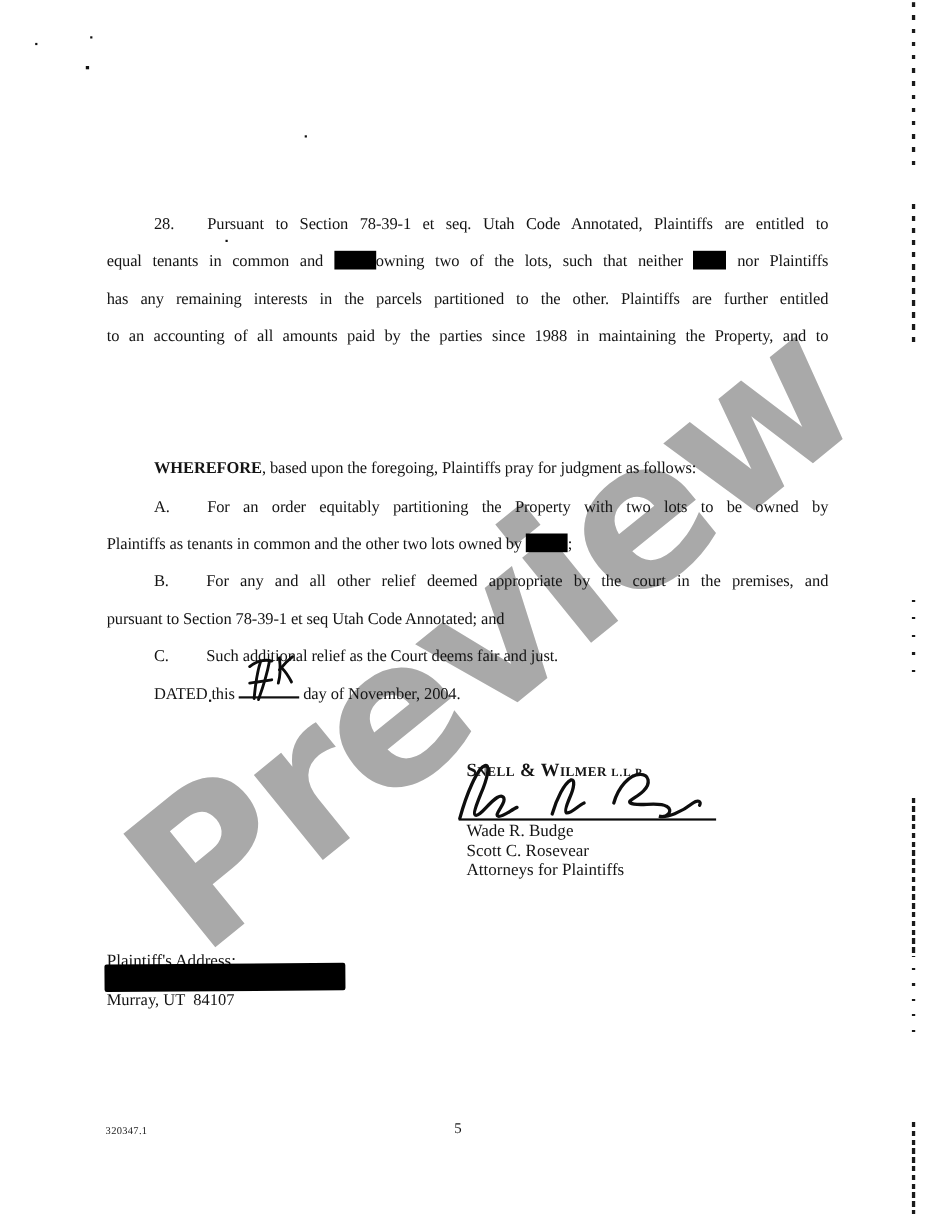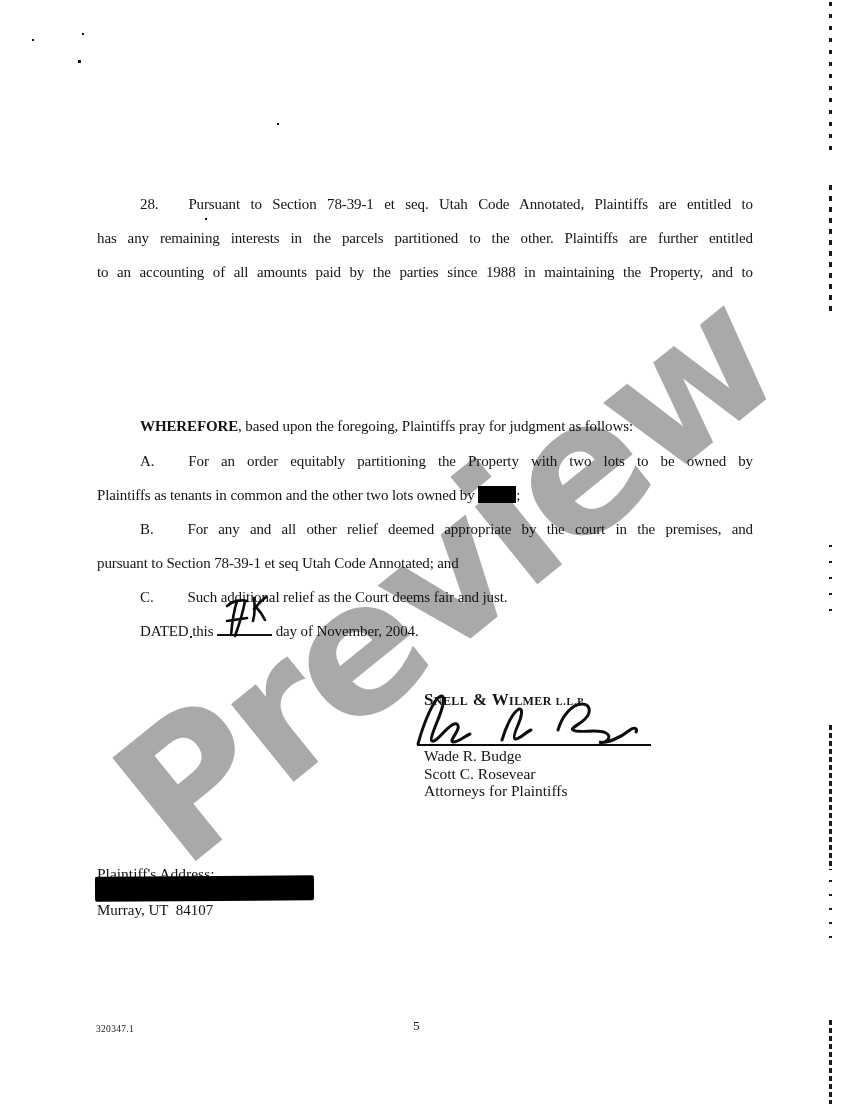--- a/index.html
+++ b/index.html
@@ -53,20 +53,21 @@
 <body>
 
 <div class="page">
 
   <div class="watermark">Preview</div>
 
   <div class="content">
 
     <div class="doc-text" id="para28">
         <div class="tline just" style="text-indent: 43px;"><span>28.</span><span class="tabsp" style="width: 30px;"></span><span>Pursuant to Section 78-39-1 </span><span class="u">et seq</span><span>. Utah Code Annotated, Plaintiffs are entitled to</span></div>
+        <div class="tline just"><span>equal tenants in common and </span><span class="redact" style="width: 38px;"></span><span>owning two of the lots, such that neither </span><span class="redact" style="width: 30px;"></span><span> nor Plaintiffs</span></div>
         <div class="tline just"><span>has any remaining interests in the parcels partitioned to the other.  Plaintiffs are further entitled</span></div>
         <div class="tline just"><span>to an accounting of all amounts paid by the parties since 1988 in maintaining the Property, and to</span></div>
       </div>
     <div class="doc-text" id="wherefore">
         <div class="tline" style="text-indent: 43px;"><span class="b">WHEREFORE</span><span>, based upon the foregoing, Plaintiffs pray for judgment as follows:</span></div>
       </div>
     <div class="doc-text" id="prayer">
         <div class="tline just" style="text-indent: 43px;"><span>A.</span><span class="tabsp" style="width: 34px;"></span><span>For an order equitably partitioning the Property with two lots to be owned by</span></div>
         <div class="tline"><span>Plaintiffs as tenants in common and the other two lots owned by </span><span class="redact" style="width: 38px;"></span><span>;</span></div>
         <div class="tline just" style="text-indent: 43px;"><span>B.</span><span class="tabsp" style="width: 34px;"></span><span>For any and all other relief deemed appropriate by the court in the premises, and</span></div>

